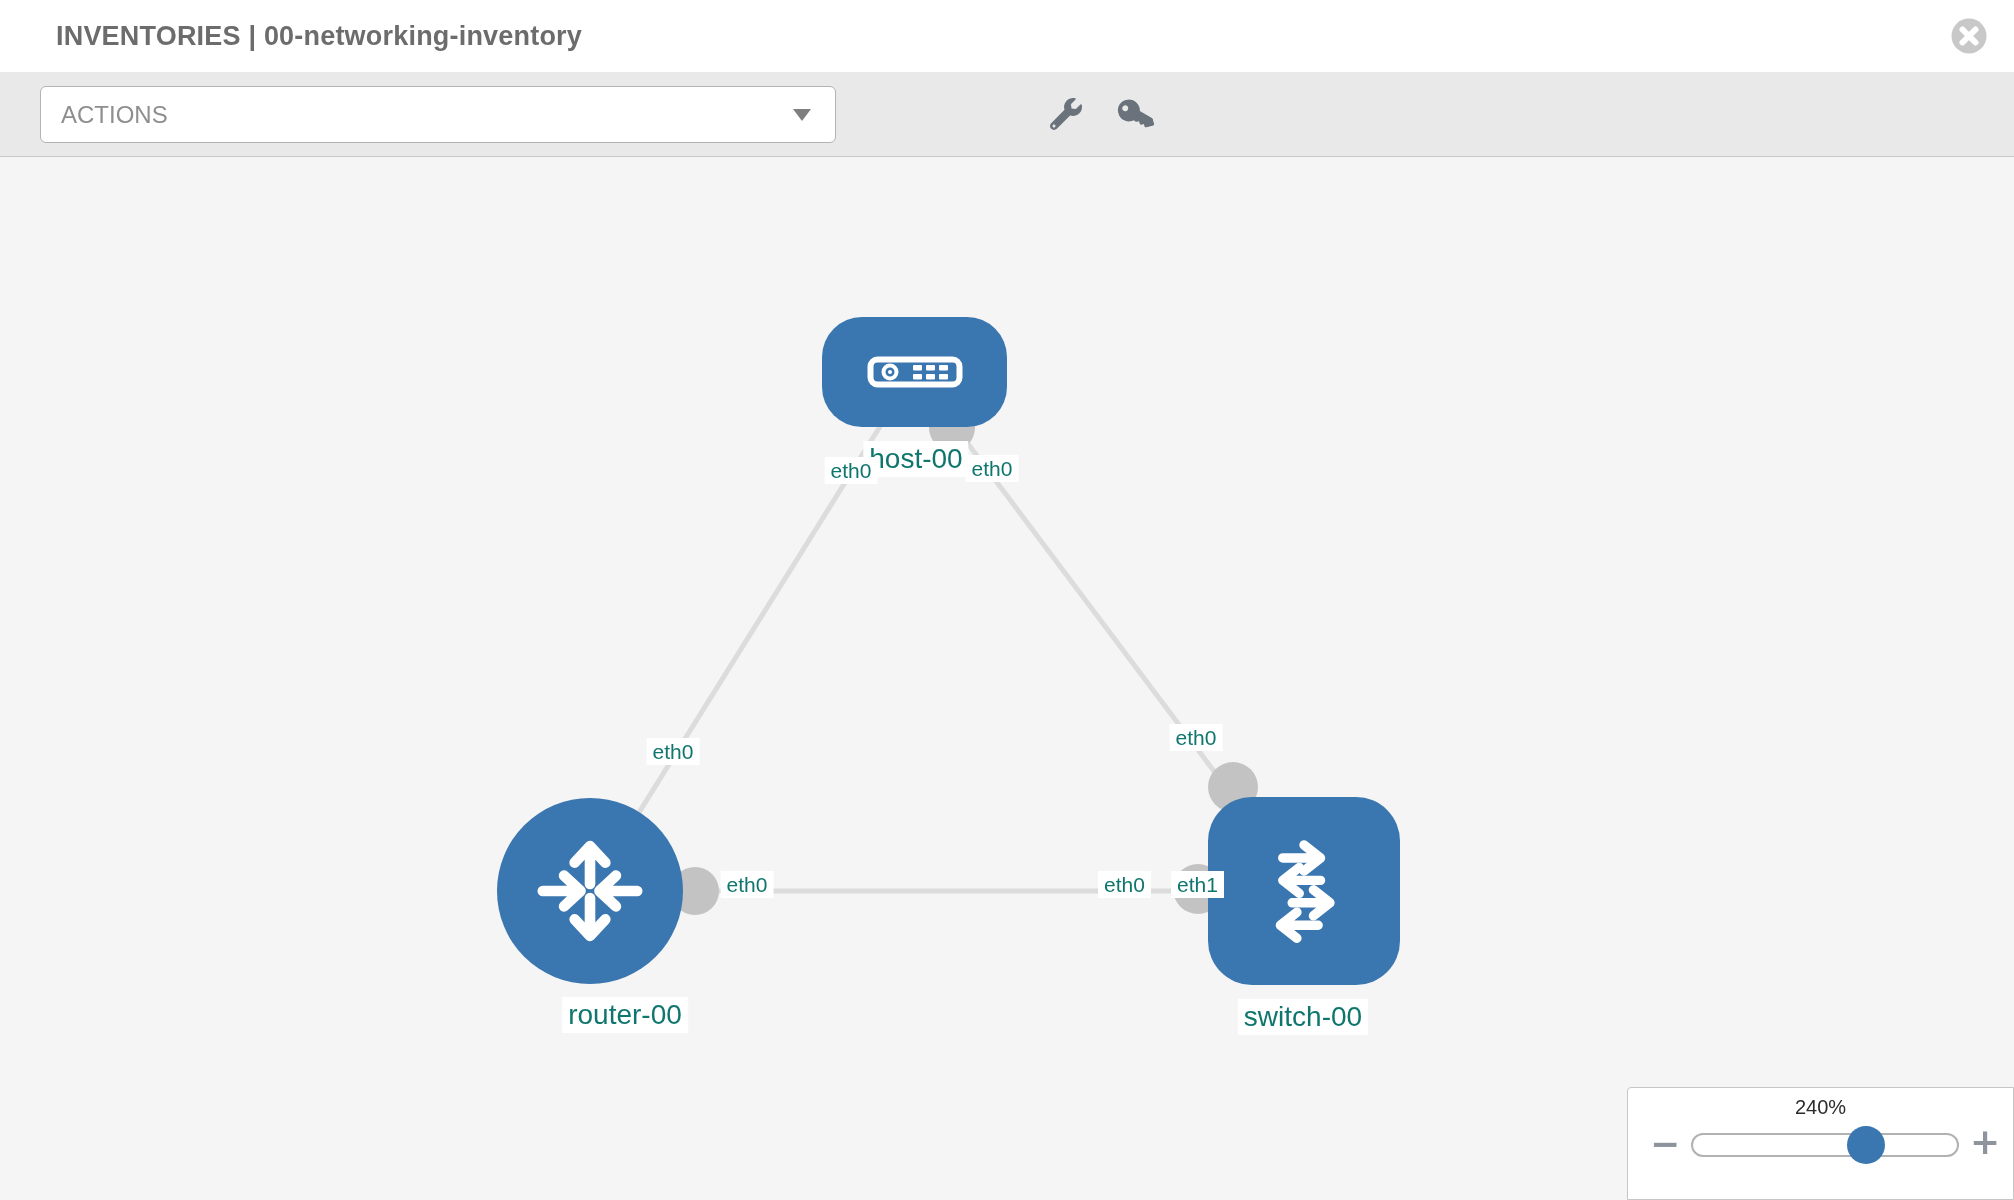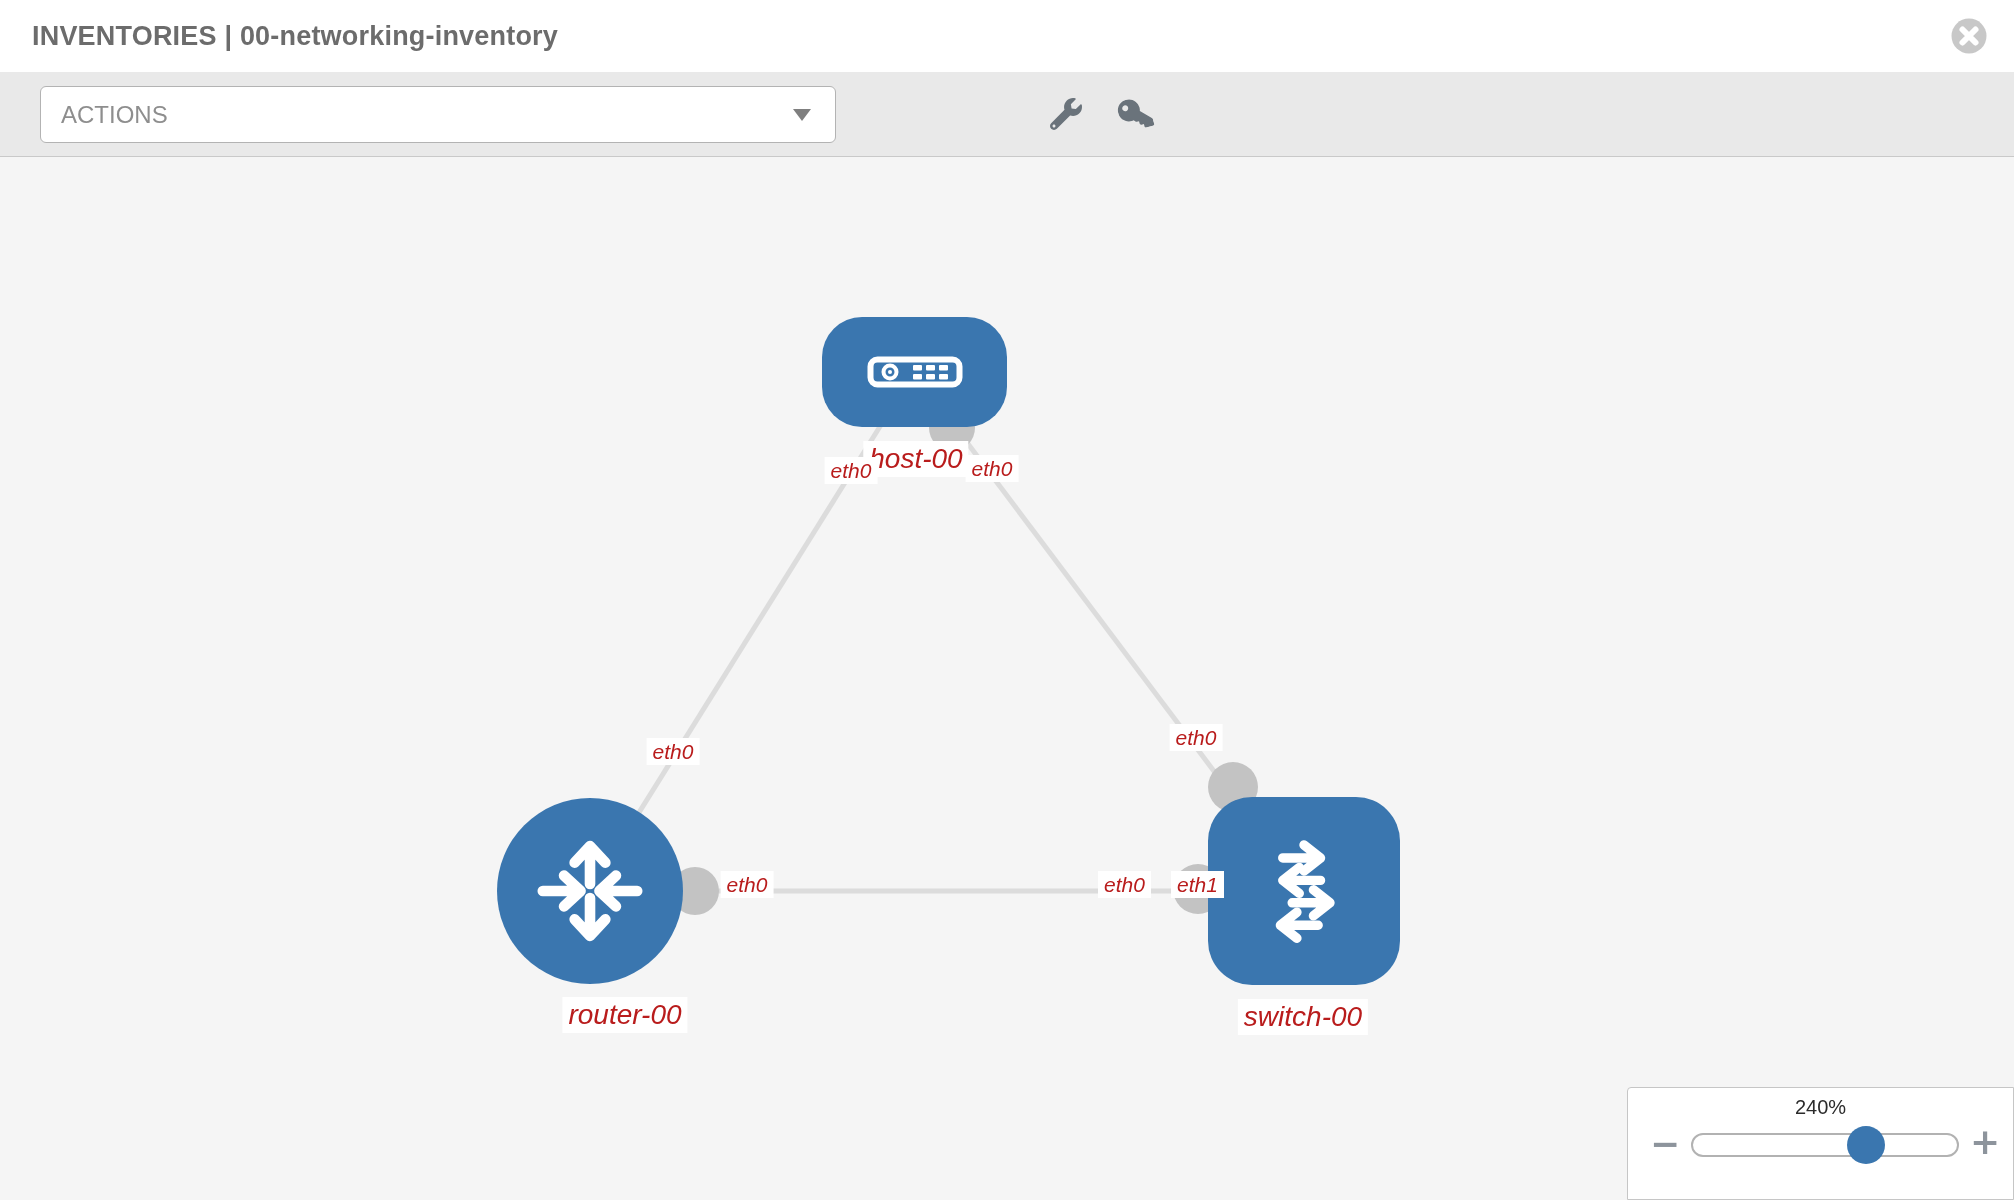--- a/index.html
+++ b/index.html
@@ -1,20 +1,20 @@
 <!DOCTYPE html>
 <html><head>
 <meta charset="utf-8">
 <style>
   * { margin:0; padding:0; box-sizing:border-box; }
   html,body { width:2014px; height:1200px; overflow:hidden; }
   body { font-family:"Liberation Sans", sans-serif; background:#f5f5f5; position:relative; }
 
   
-  .header { height:72px; background:#ffffff; position:relative; display:flex; align-items:center; padding:0 32px; }
+  .header { height:72px; background:#ffffff; position:relative; display:flex; align-items:center; padding:0 56px; }
   .page-title { font-size:27px; font-weight:700; color:#6c6c6c; letter-spacing:.2px; }
   .close-btn { position:absolute; right:26px; top:17px; width:38px; height:38px; border:none; background:transparent; cursor:pointer; padding:0; }
 
   
   .toolbar { height:85px; background:#e9e9e9; border-bottom:1px solid #c9c9c9; position:relative; }
   .select { position:absolute; top:14px; height:57px; background:#fff; border:1px solid #b3b3b3; border-radius:6px;
             display:flex; align-items:center; justify-content:space-between; padding:0 24px 0 20px;
             font-size:24px; color:#8e8e8e; cursor:pointer; }
   .select-actions { left:40px; width:796px; }
   .select-search { left:1183px; width:790px; }
@@ -29,21 +29,21 @@
   .canvas { position:relative; height:1043px; background:#f5f5f5; overflow:hidden; }
   .links-layer { position:absolute; left:0; top:0; z-index:1; }
   .link { stroke:#dcdcdc; stroke-width:5; }
   .if-dot { fill:#c3c3c3; }
 
   .node { position:absolute; background:#3a76af; z-index:2; display:flex; align-items:center; justify-content:center; cursor:pointer; }
   .node-host   { left:822px;  top:160px; width:185px; height:110px; border-radius:40px; }
   .node-router { left:497px;  top:641px; width:186px; height:186px; border-radius:50%; }
   .node-switch { left:1208px; top:640px; width:192px; height:188px; border-radius:44px; }
 
-  .lbl { position:absolute; background:#ffffff; color:#b91c1c; white-space:nowrap; z-index:3; padding:1px 6px; line-height:1.2;font-style:italic; }
+  .lbl { position:absolute; background:#ffffff; color:#0f766e; white-space:nowrap; z-index:3; padding:1px 6px; line-height:1.2; }
   .lbl-node { font-size:28px; }
   .lbl-if { font-size:21px; }
   .ctr { transform:translateX(-50%); }
   .lbl-host   { left:916px;  top:284px; }
   .lbl-router { left:625px;  top:840px;text-align:right; }
   .lbl-switch { left:1303px; top:842px; }
   .if-host-l   { left:851px;  top:300px; }
   .if-host-r   { left:992px;  top:298px; }
   .if-router-t { left:673px;  top:581px; }
   .if-switch-t { left:1196px; top:567px; }

